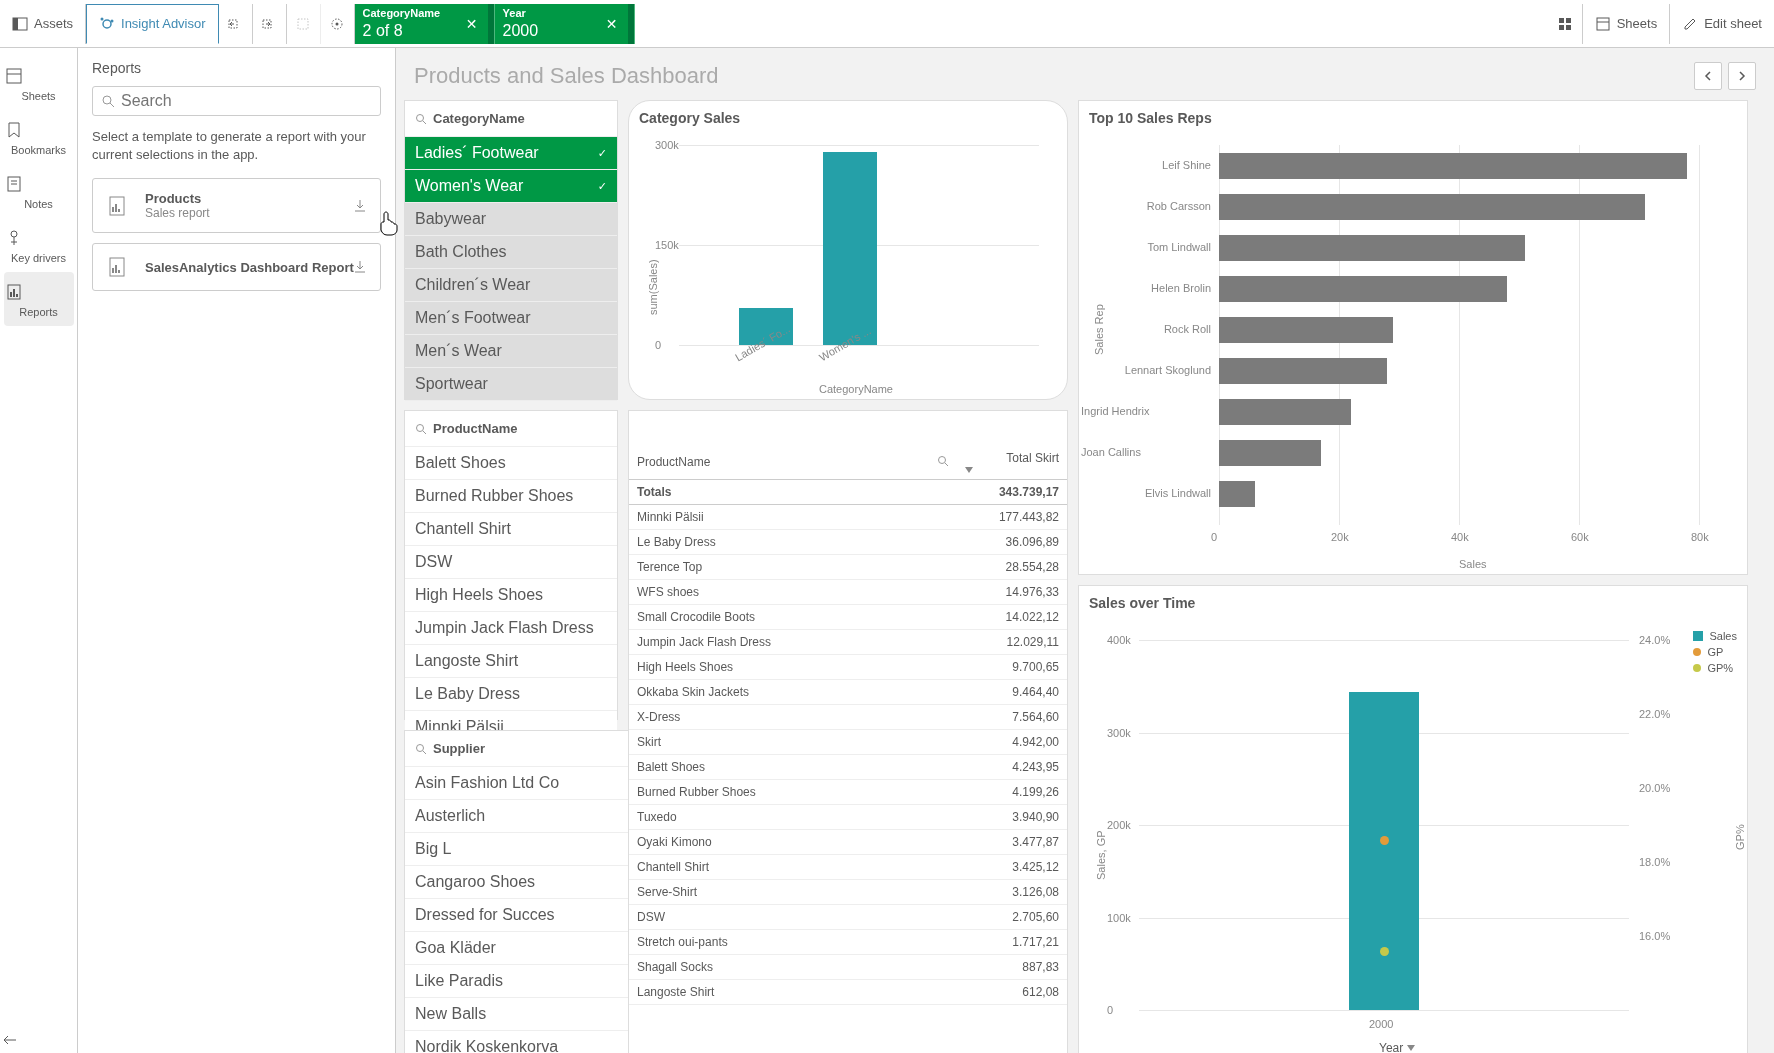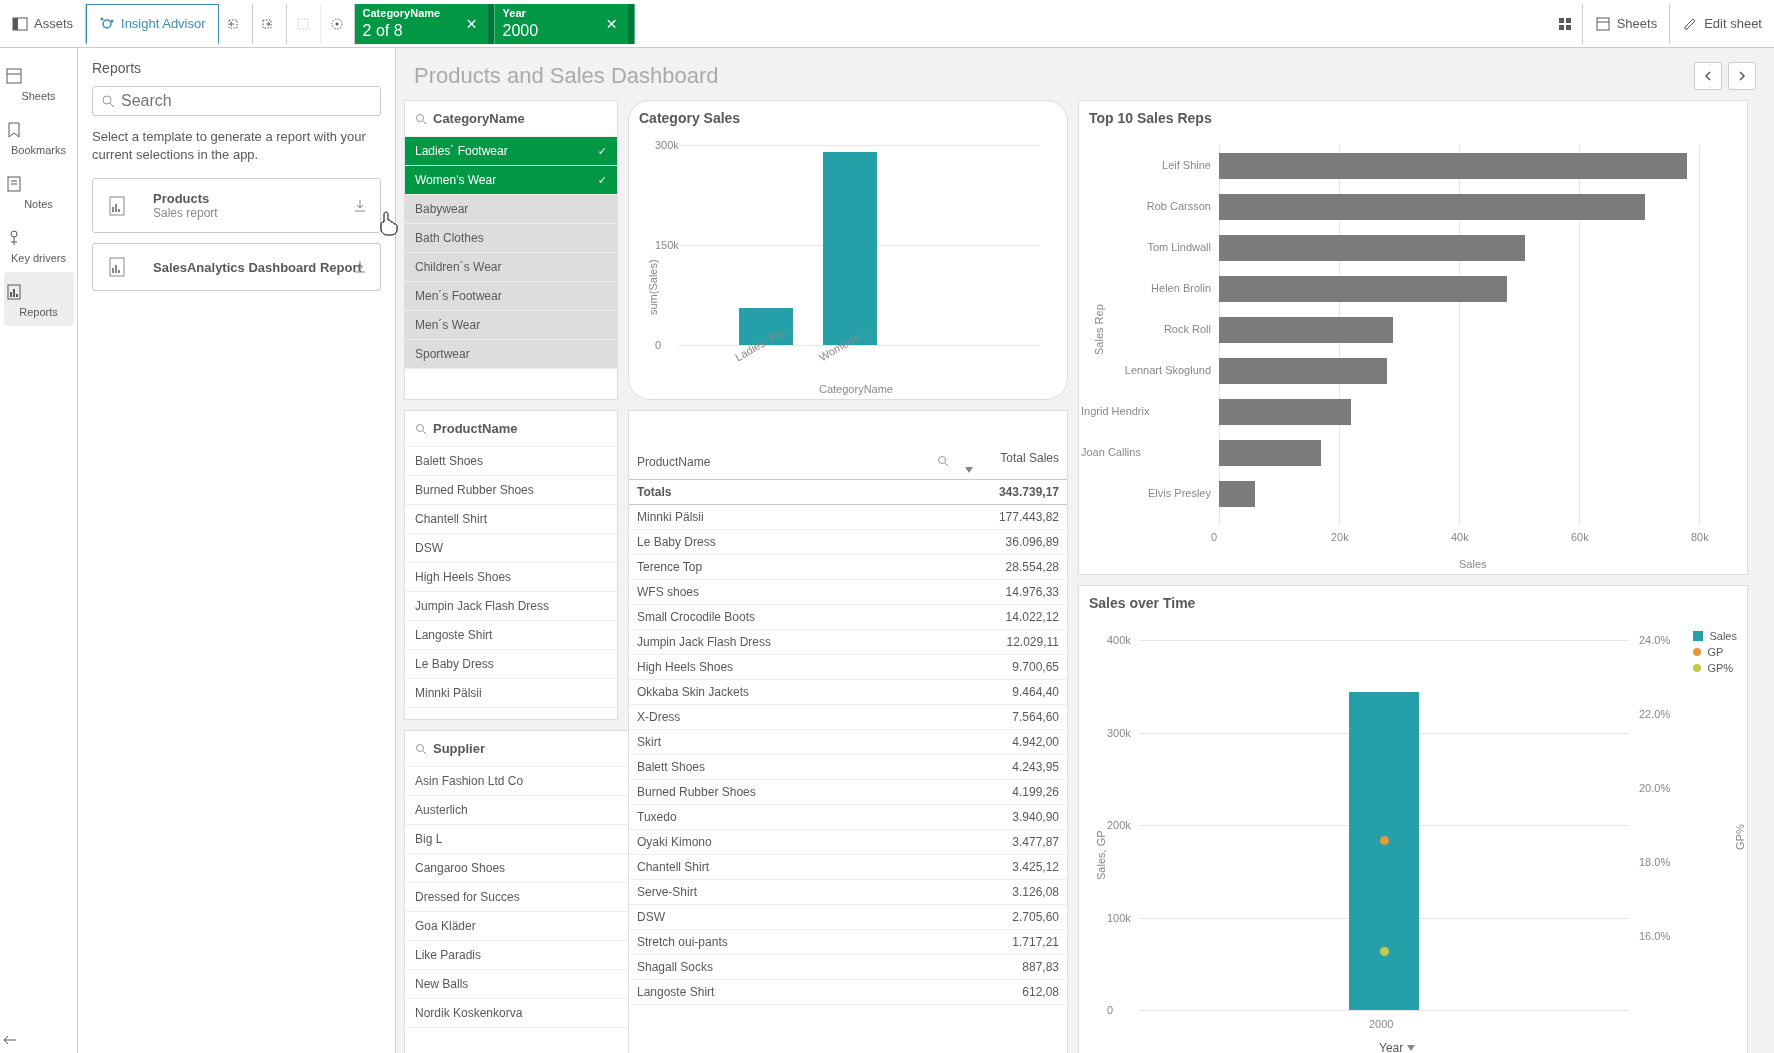--- a/index.html
+++ b/index.html
@@ -30,21 +30,21 @@
 .rail-item.active { background: #ededed; border-radius: 4px; }
 .rail-item .lbl { font-size: 11px; margin-top: 4px; }
 .rail-collapse { position: absolute; bottom: 14px; left: 0; right: 0; text-align: center; cursor: pointer; }
 
 
 .side-panel { width: 318px; background: #fff; border-right: 1px solid #ccc; padding: 12px 14px; }
 .side-panel h2 { font-size: 14px; font-weight: normal; color: #595959; margin-bottom: 10px; }
 .search-box { display: flex; align-items: center; border: 1px solid #ccc; border-radius: 3px; height: 30px; padding: 0 8px; color: #999; }
 .search-box input { border: none; outline: none; flex: 1; margin-left: 6px; font-size: 16px; color: #595959; }
 .hint-text { font-size: 13px; color: #595959; margin: 12px 0 14px; line-height: 1.4; }
-.report-card { border: 1px solid #ccc; border-radius: 3px; padding: 12px 14px; display: flex; align-items: center; gap: 24px; margin-bottom: 10px; cursor: pointer; position: relative; }
+.report-card { border: 1px solid #ccc; border-radius: 3px; padding: 12px 14px; display: flex; align-items: center; gap: 16px; margin-bottom: 10px; cursor: pointer; position: relative; }
 .report-card .txt .t { font-size: 13px; color: #595959; font-weight: 600; }
 .report-card .txt .s { font-size: 12px; color: #888; }
 .report-card .dl { position: absolute; right: 12px; color: #888; }
 
 
 .cursor-hand { position: absolute; left: 378px; top: 210px; pointer-events: none; z-index: 100; font-size: 22px; }
 
 
 .main { flex: 1; position: relative; overflow: hidden; }
 .main-header { display: flex; align-items: center; padding: 14px 18px 8px; }
@@ -53,21 +53,21 @@
 .nav-arrow { width: 28px; height: 28px; border: 1px solid #ccc; background:#fff; border-radius:2px; display: flex; align-items: center; justify-content: center; cursor: pointer; }
 
 .dash-grid { position: absolute; top: 52px; left: 0; right: 0; bottom: 0; padding: 0 10px 10px 10px; }
 
 .panel { background: #fff; border: 1px solid #ddd; position: absolute; }
 .panel-title { font-size: 14px; font-weight: bold; color: #595959; padding: 9px 10px; }
 
 
 .flt-head { display: flex; align-items: center; gap: 6px; padding: 10px 10px; border-bottom: 1px solid #eee; color: #999; }
 .flt-head .fh { font-weight: bold; color: #595959; font-size: 13px; }
-.flt-item { padding: 7px 10px; font-size: 12px; color: #595959; cursor: pointer; border-bottom: 1px solid #eee; position: relative; display:flex; align-items:center; }
+.flt-item { padding: 7px 10px; font-size: 16px; color: #595959; cursor: pointer; border-bottom: 1px solid #eee; position: relative; display:flex; align-items:center; }
 .flt-item.possible { background: #fff; }
 .flt-item.alternative { background: #ddd; }
 .flt-item.selected { background: #009845; color: #fff; }
 .flt-item.selected::after { content: "✓"; position: absolute; right: 10px; font-size: 11px; }
 
 
 .chart-area { position: relative; width: 100%; height: calc(100% - 34px); }
 .axis-label-y { position: absolute; transform: rotate(-90deg); transform-origin: left top; font-size: 11px; color: #888; }
 .axis-label-x { position: absolute; font-size: 11px; color: #888; }
 
@@ -351,21 +351,21 @@
             <div class="tick-l" style="right: 536px; left: auto; top: 147px; text-align: right; width: 130px;">Helen Brolin</div>
             <div class="bar gray" style="left: 140px; top: 182px; height: 26px; width: 174px;"></div>
             <div class="tick-l" style="right: 536px; left: auto; top: 188px; text-align: right; width: 130px;">Rock Roll</div>
             <div class="bar gray" style="left: 140px; top: 223px; height: 26px; width: 168px;"></div>
             <div class="tick-l" style="right: 536px; left: auto; top: 229px; text-align: right; width: 130px;">Lennart Skoglund</div>
             <div class="bar gray" style="left: 140px; top: 264px; height: 26px; width: 132px;"></div>
             <div class="tick-l" style="right: 536px; left: auto; top: 270px; text-align: left; width: 130px;">Ingrid Hendrix</div>
             <div class="bar gray" style="left: 140px; top: 305px; height: 26px; width: 102px;"></div>
             <div class="tick-l" style="right: 536px; left: auto; top: 311px; text-align: left; width: 130px;">Joan Callins</div>
             <div class="bar gray" style="left: 140px; top: 346px; height: 26px; width: 36px;"></div>
-            <div class="tick-l" style="right: 536px; left: auto; top: 352px; text-align: right; width: 130px;">Elvis Presley</div>
+            <div class="tick-l" style="right: 536px; left: auto; top: 352px; text-align: right; width: 130px;">Elvis Lindwall</div>
           </div>
       </div>
 
       <div class="panel" style="left:8px; top:310px; width:214px; height:310px;">
         <div class="flt-head">
           <svg width="12" height="12">
               <circle cx="5" cy="5" r="3.5" fill="none" stroke="#999"></circle>
               <line x1="8" y1="8" x2="11" y2="11" stroke="#999"></line>
             </svg>
           <span class="fh">ProductName</span>
@@ -409,21 +409,21 @@
           <table class="qtb">
             <thead>
               <tr>
                 <th><span>ProductName</span>
                   <svg style="float:right" width="12" height="12">
                       <circle cx="5" cy="5" r="3.5" fill="none" stroke="#999"></circle>
                       <line x1="8" y1="8" x2="11" y2="11" stroke="#999"></line>
                     </svg>
                 </th>
                 <th class="num" style="width:110px">
-                  <span>Total Sales</span><br>
+                  <span>Total Skirt</span><br>
                   <svg width="8" height="6" style="margin-top:2px">
                       <path d="M0 0 L8 0 L4 6 Z" fill="#888"></path>
                     </svg>
                 </th>
               </tr>
             </thead>
             <tbody id="tp-body">
               <tr class="totals">
                 <td>Totals</td>
                 <td class="num">343.739,17</td>

